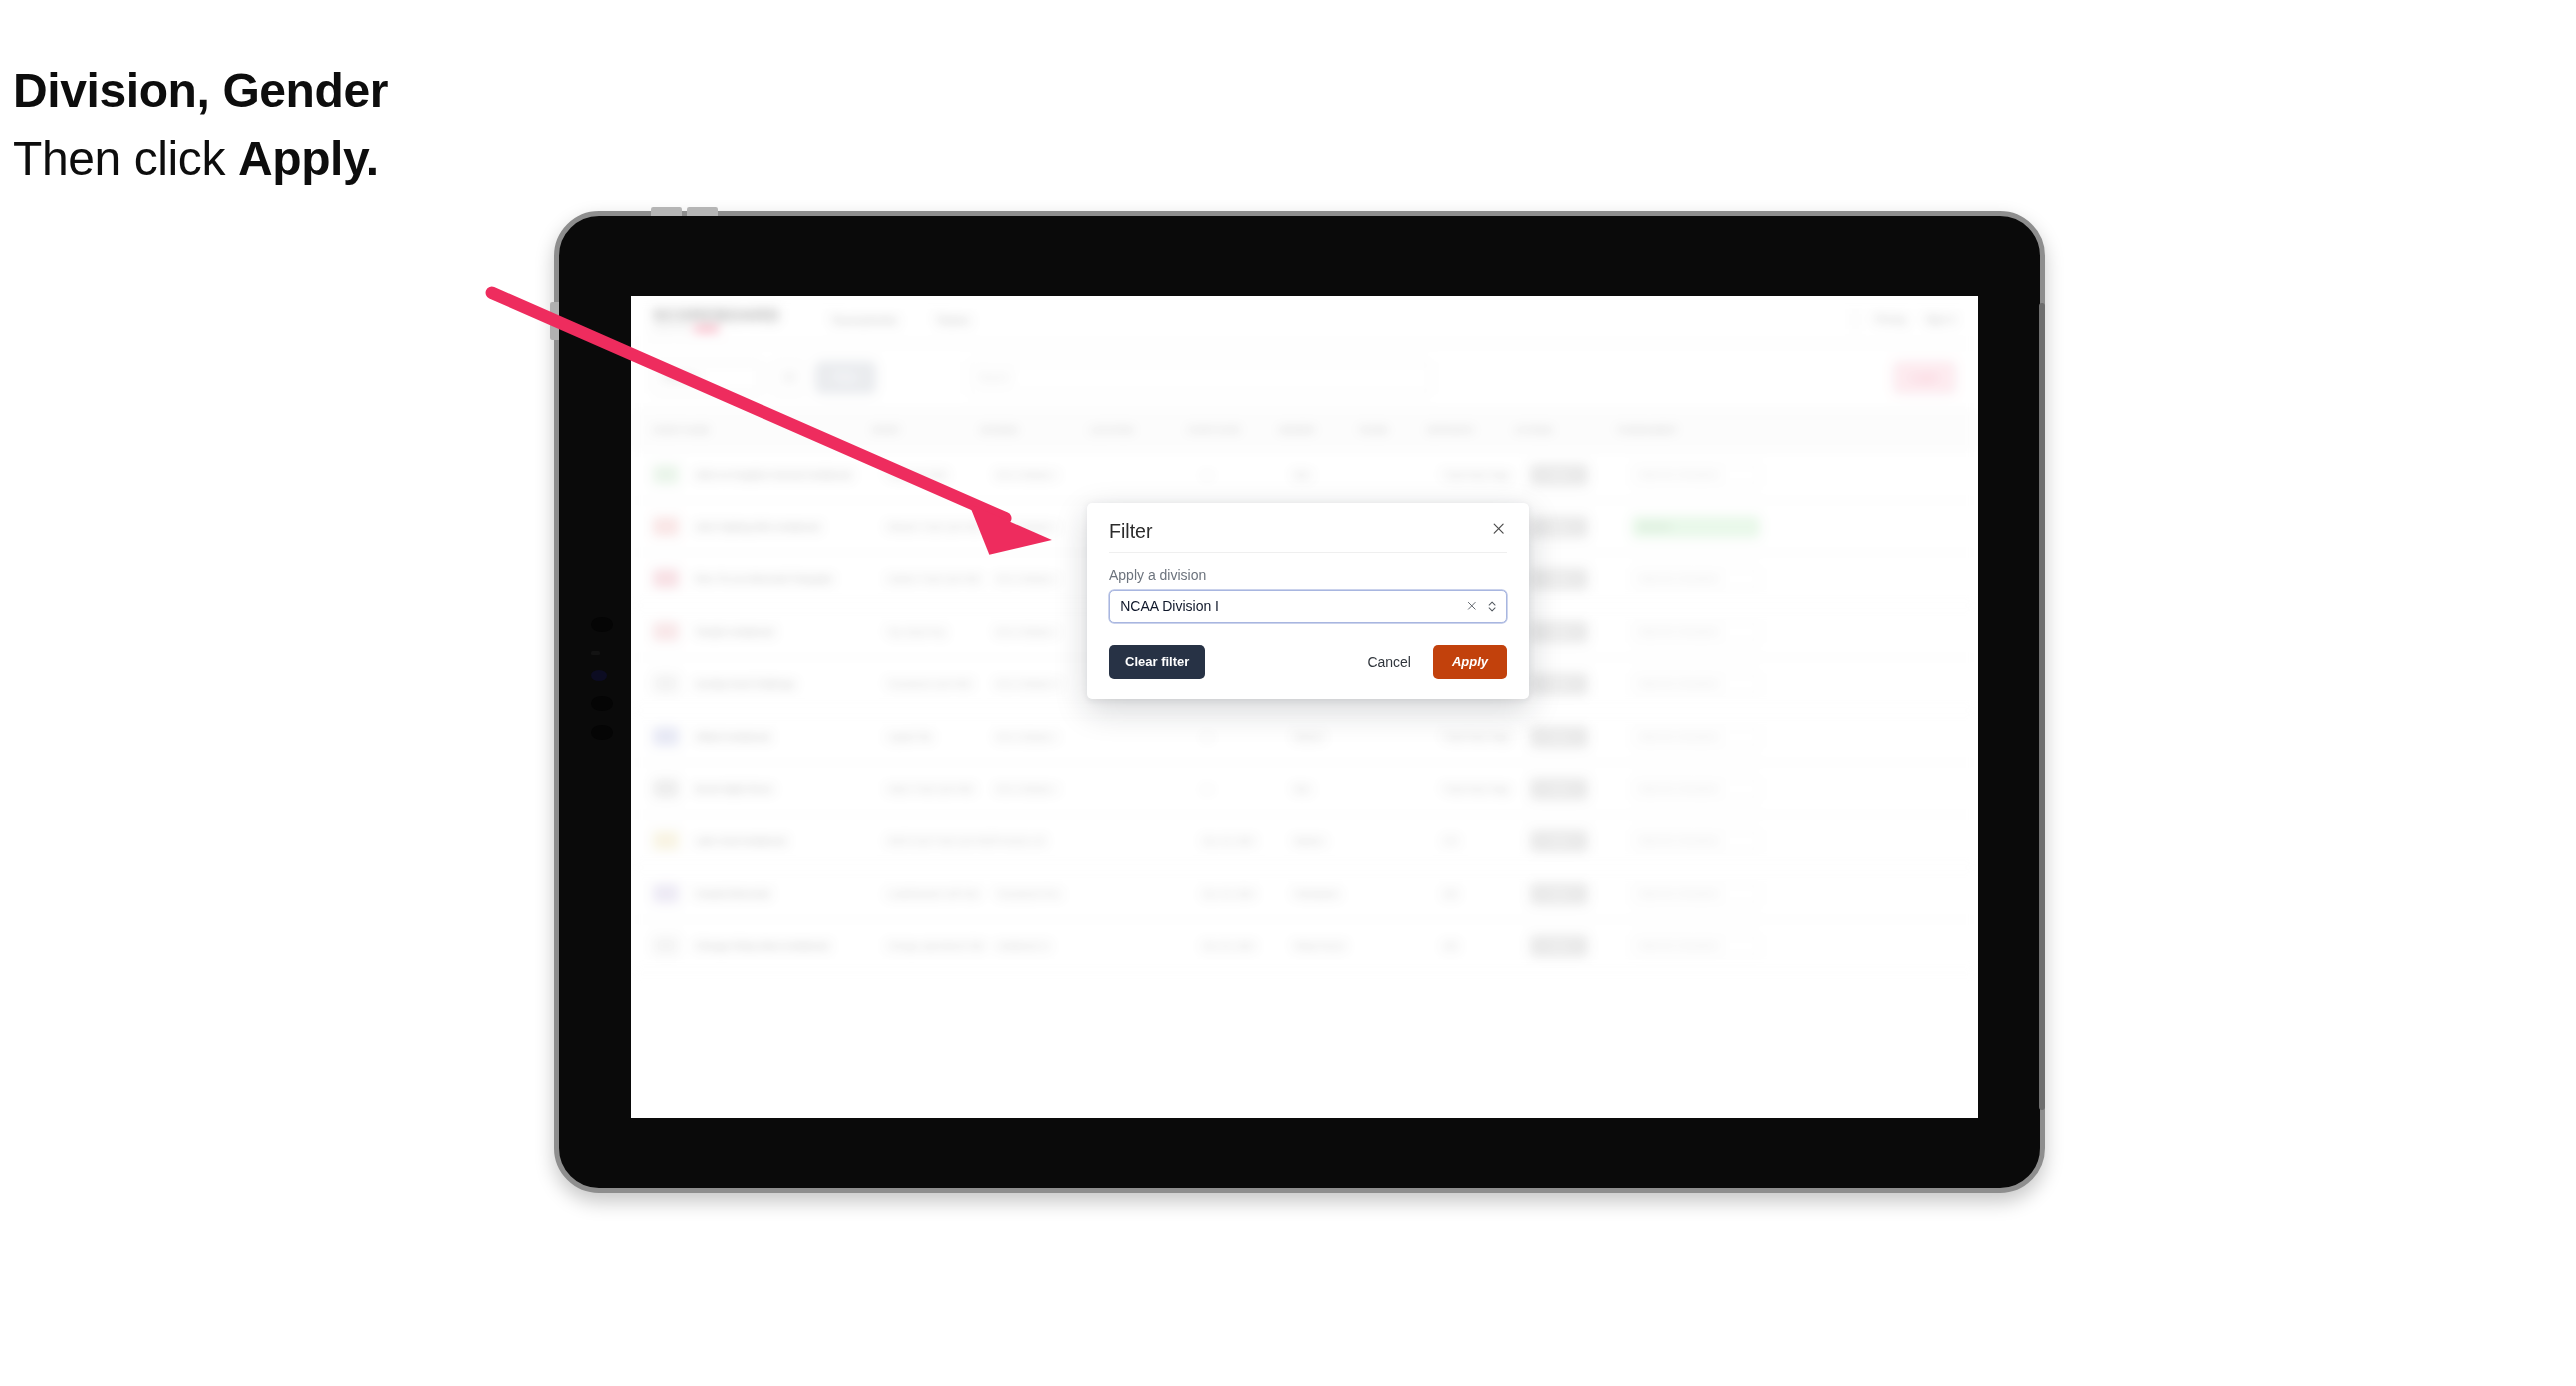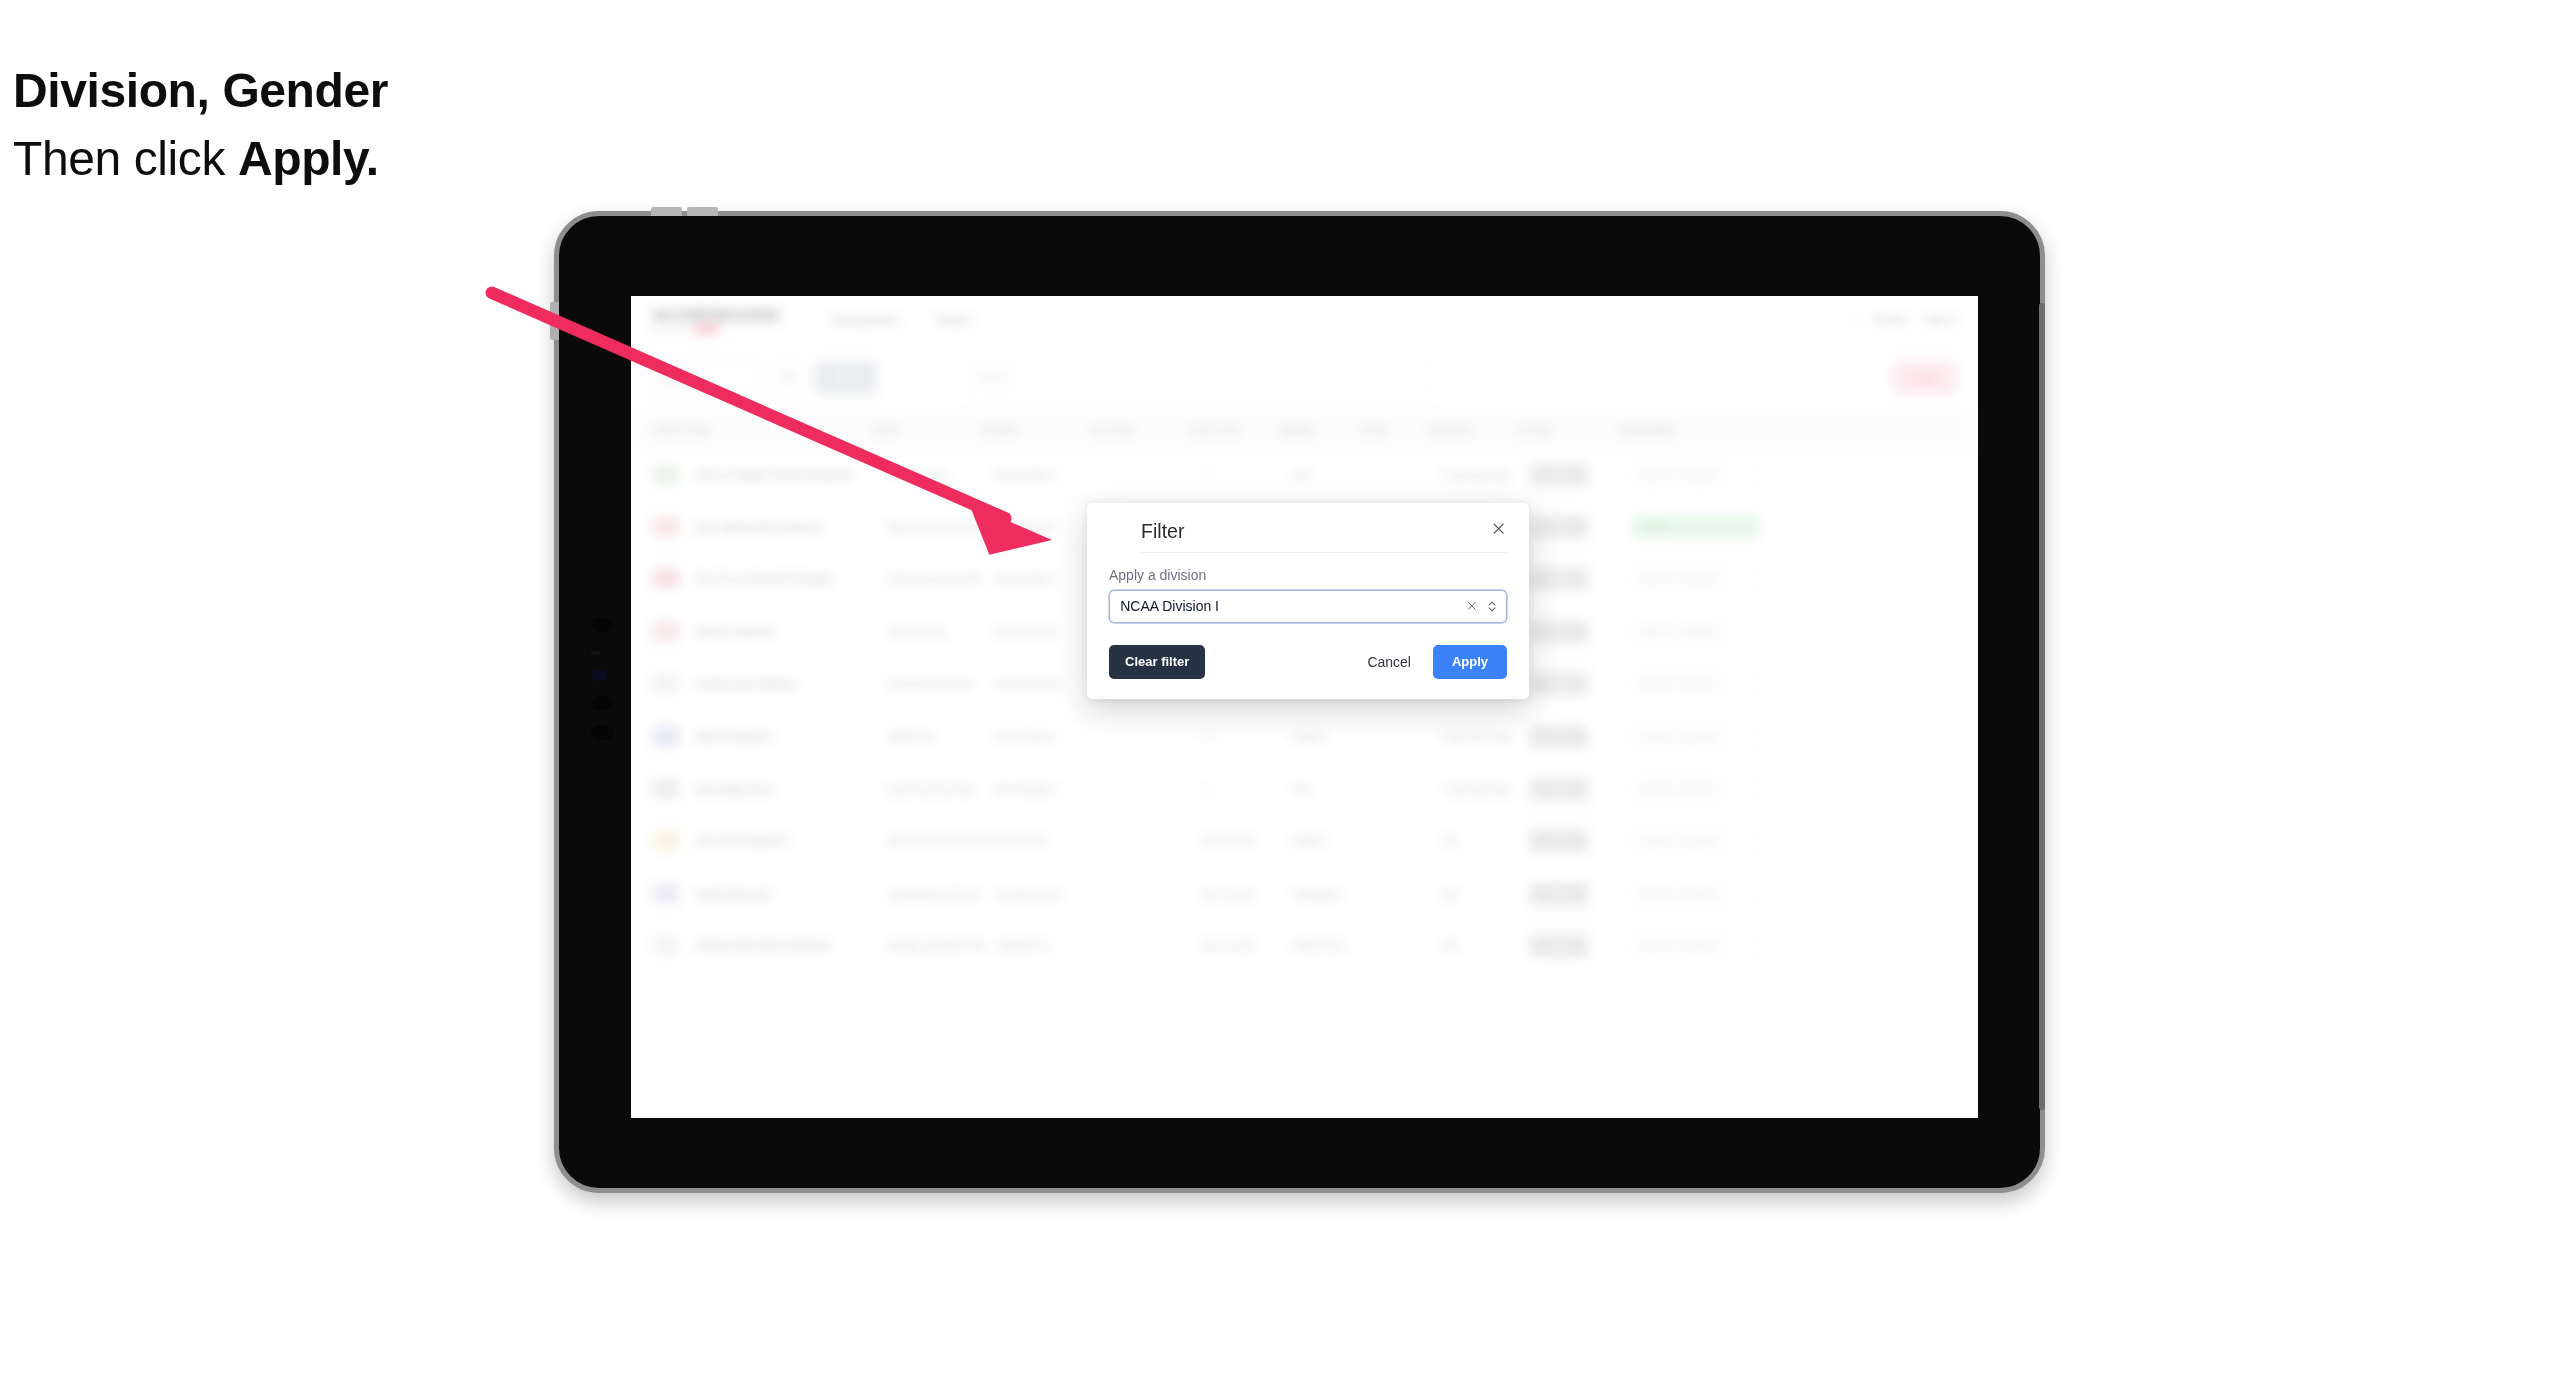--- a/index.html
+++ b/index.html
@@ -196,21 +196,20 @@
     background:#ffffff;
     border-radius: 5.1px;
     box-shadow: 0 10.2px 33px rgba(20,25,40,0.18), 0 1.5px 7.3px rgba(20,25,40,0.08);
     padding: 19px 22px 20.4px 22px;
   }
   #dialog-head {
     position:relative;
     border-bottom:0.7px solid #efefef;
     padding-bottom: 10.2px;
     margin-bottom: 14.5px;
-    margin-left: 32px;
   }
   #dialog-title {
     font-size: 19.6px; font-weight: 400; color:#2b2b2b; line-height:1;
   }
   #close-btn {
     position:absolute; right:-4.4px; top:-5.8px;
     width: 25px; height:25px; display:flex; align-items:center; justify-content:center;
     cursor:pointer; color:#4b4b4b;
   }
 
@@ -262,23 +261,24 @@
     font-size:13px; font-weight:600;
     padding: 9.5px 16px;
   }
   #footer-right {
     margin-left:auto; display:flex; align-items:center; gap: 19px;
   }
   #cancel-btn {
     background:transparent; color:#30353c; font-size:14px; padding: 5.8px 2.9px;
   }
   #apply-btn {
-    background:#3b82f6; color:#ffffff;
+    background:#c2410c; color:#ffffff;
     font-size:13px; font-weight:600;
     padding: 9.5px 19px;
+    font-style: italic;
   }
 </style>
 </head>
 <body>
 
 <div id="stage">
 
   <div id="caption">
     <div><b>Division, Gender</b></div>
     <div><span>Then click </span><b>Apply.</b></div>

